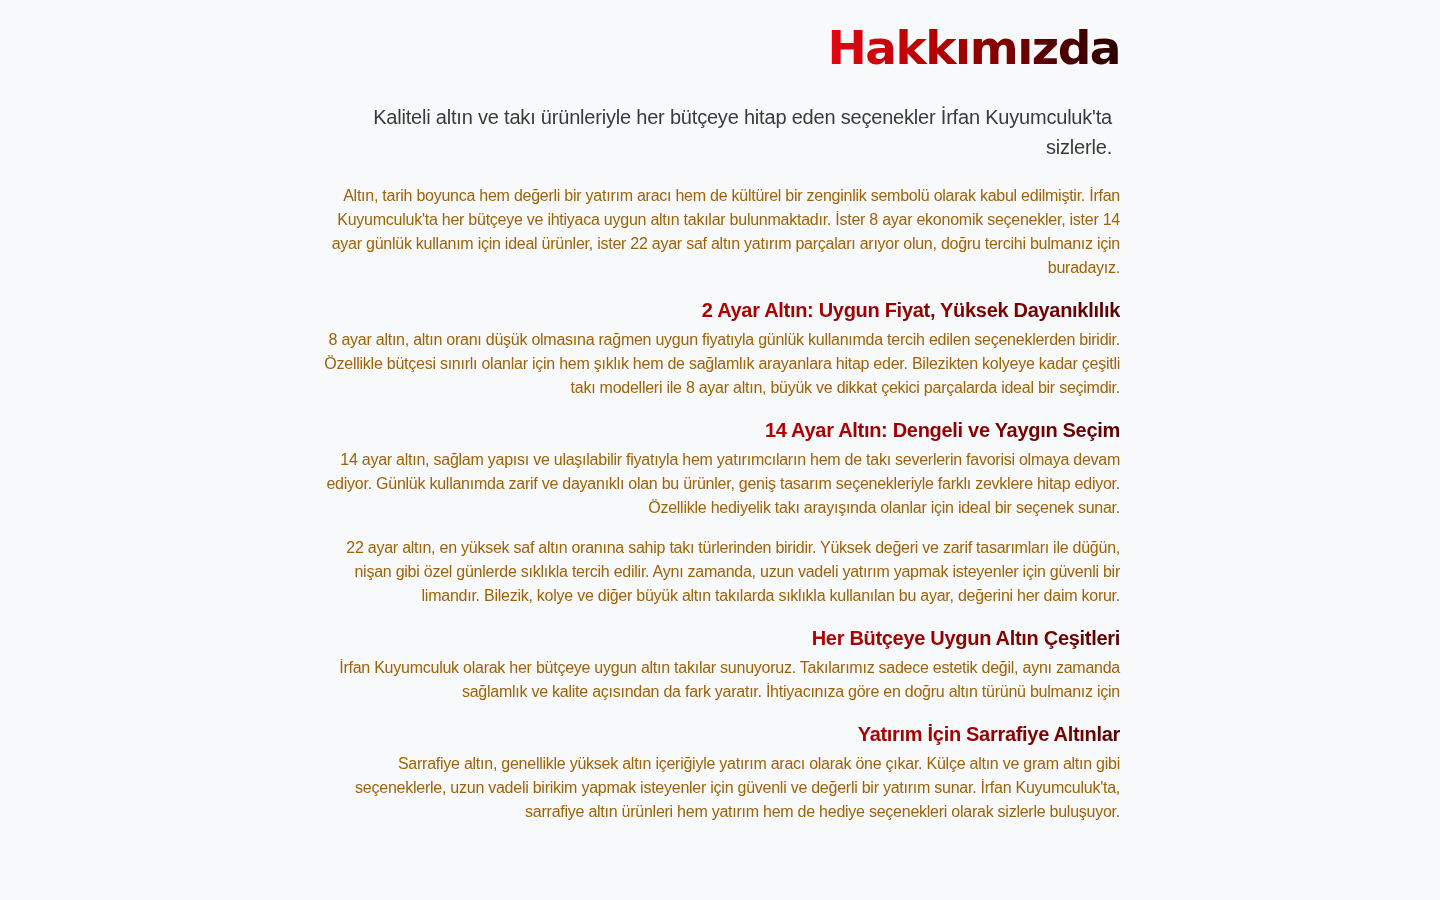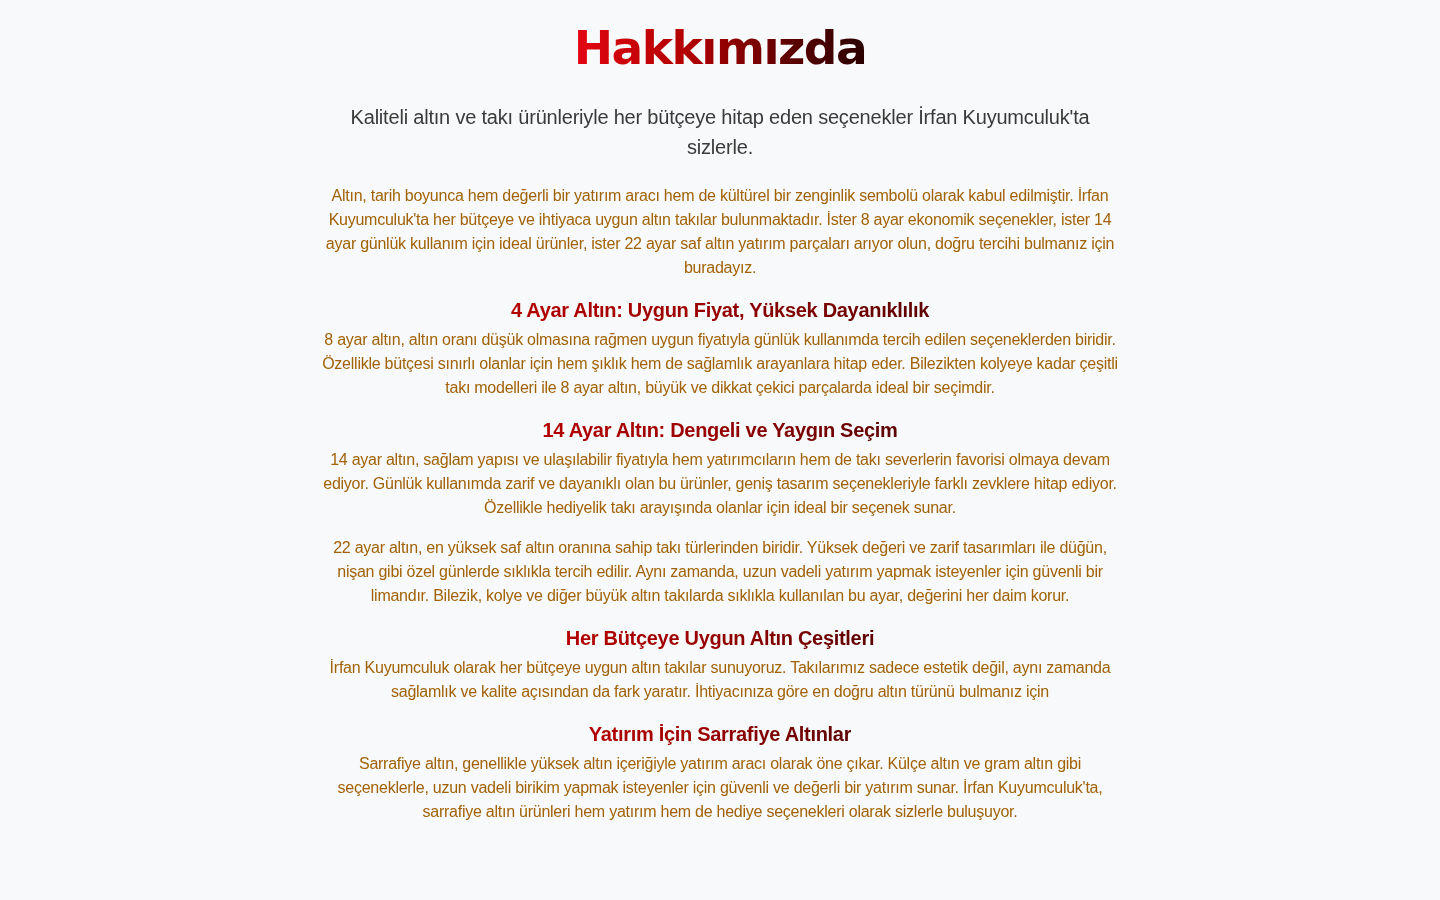--- a/index.html
+++ b/index.html
@@ -9,21 +9,21 @@
       overflow: hidden;
       background: #f8f9fa;
     }
     body {
       font-family: "Liberation Sans", "DejaVu Sans", sans-serif;
       color: #222222;
     }
     .about {
       width: 800px;
       margin: 0 auto;
-      text-align: center;
+      text-align: right;
       padding-top: 20px;
     }
     .page-title {
       font-family: "DejaVu Sans", "Liberation Sans", sans-serif;
       font-weight: bold;
       font-size: 47px;
       line-height: 56px;
       letter-spacing: -1.5px;
       display: inline-block;
       background: linear-gradient(90deg, #e30613 0%, #b00000 40%, #5a0000 75%, #2a0000 100%);
@@ -73,21 +73,21 @@
 
 <main class="about">
   <h1 class="page-title">Hakkımızda</h1>
   <p class="subtitle">Kaliteli altın ve takı ürünleriyle her bütçeye hitap eden seçenekler İrfan Kuyumculuk'ta sizlerle.</p>
 
   <section class="section">
     <p class="section-body">Altın, tarih boyunca hem değerli bir yatırım aracı hem de kültürel bir zenginlik sembolü olarak kabul edilmiştir. İrfan Kuyumculuk'ta her bütçeye ve ihtiyaca uygun altın takılar bulunmaktadır. İster 8 ayar ekonomik seçenekler, ister 14 ayar günlük kullanım için ideal ürünler, ister 22 ayar saf altın yatırım parçaları arıyor olun, doğru tercihi bulmanız için buradayız.</p>
   </section>
 
   <section class="section">
-    <h2 class="section-title">4 Ayar Altın: Uygun Fiyat, Yüksek Dayanıklılık</h2>
+    <h2 class="section-title">2 Ayar Altın: Uygun Fiyat, Yüksek Dayanıklılık</h2>
     <p class="section-body">8 ayar altın, altın oranı düşük olmasına rağmen uygun fiyatıyla günlük kullanımda tercih edilen seçeneklerden biridir. Özellikle bütçesi sınırlı olanlar için hem şıklık hem de sağlamlık arayanlara hitap eder. Bilezikten kolyeye kadar çeşitli takı modelleri ile 8 ayar altın, büyük ve dikkat çekici parçalarda ideal bir seçimdir.</p>
   </section>
 
   <section class="section">
     <h2 class="section-title">14 Ayar Altın: Dengeli ve Yaygın Seçim</h2>
     <p class="section-body">14 ayar altın, sağlam yapısı ve ulaşılabilir fiyatıyla hem yatırımcıların hem de takı severlerin favorisi olmaya devam ediyor. Günlük kullanımda zarif ve dayanıklı olan bu ürünler, geniş tasarım seçenekleriyle farklı zevklere hitap ediyor. Özellikle hediyelik takı arayışında olanlar için ideal bir seçenek sunar.</p>
   </section>
 
   <section class="section">
     <p class="section-body">22 ayar altın, en yüksek saf altın oranına sahip takı türlerinden biridir. Yüksek değeri ve zarif tasarımları ile düğün, nişan gibi özel günlerde sıklıkla tercih edilir. Aynı zamanda, uzun vadeli yatırım yapmak isteyenler için güvenli bir limandır. Bilezik, kolye ve diğer büyük altın takılarda sıklıkla kullanılan bu ayar, değerini her daim korur.</p>

